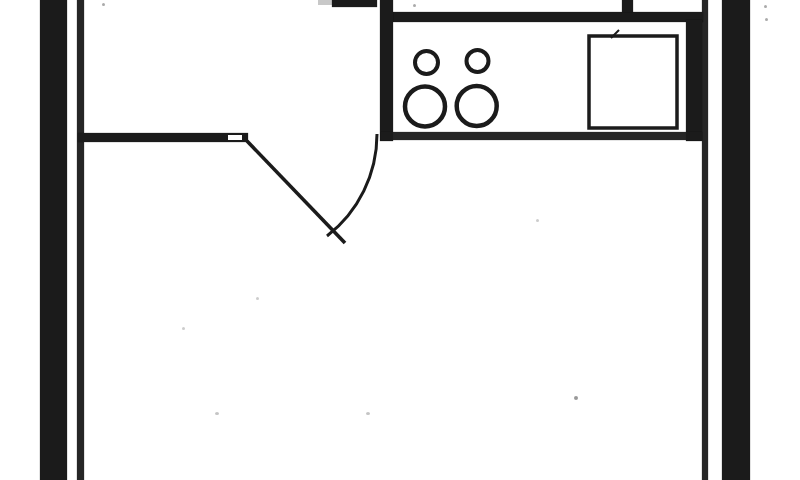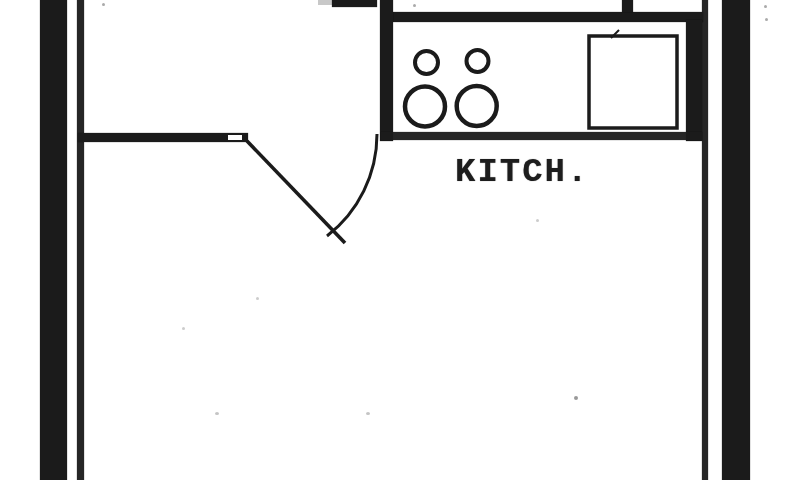--- a/index.html
+++ b/index.html
@@ -79,21 +79,20 @@
     <circle class="stroke" cx="426.5" cy="62.5" r="11.5" stroke-width="4"></circle>
     <circle class="stroke" cx="477.5" cy="61" r="11" stroke-width="4"></circle>
     <circle class="stroke" cx="425" cy="106.5" r="20" stroke-width="4.5"></circle>
     <circle class="stroke" cx="476.7" cy="106" r="20" stroke-width="4.5"></circle>
     <rect class="stroke" x="589" y="36" width="88" height="92" stroke-width="3.5"></rect>
     <path class="stroke" d="M 611 38 L 619 30" stroke-width="2"></path>
     <path class="stroke" d="M 247 141 L 345 243" stroke-width="3.6"></path>
     <path class="stroke" d="M 377 134 A 129 129 0 0 1 327 236" stroke-width="3"></path>
   </svg>
 
-  <div class="room-label">KITCH.</div>
 
   <div class="speck" style="left:102px; top:3px;  width:3px; height:3px;"></div>
   <div class="speck" style="left:413px; top:4px;  width:3px; height:3px;"></div>
   <div class="speck" style="left:764px; top:5px;  width:3px; height:3px;"></div>
   <div class="speck" style="left:765px; top:18px; width:3px; height:3px;"></div>
   <div class="speck" style="left:215px; top:412px; width:4px; height:3px; opacity:0.35;"></div>
   <div class="speck" style="left:366px; top:412px; width:4px; height:3px; opacity:0.35;"></div>
   <div class="speck" style="left:536px; top:219px; width:3px; height:3px; opacity:0.3;"></div>
   <div class="speck" style="left:574px; top:396px; width:4px; height:4px; opacity:0.6;"></div>
   <div class="speck" style="left:256px; top:297px; width:3px; height:3px; opacity:0.3;"></div>

